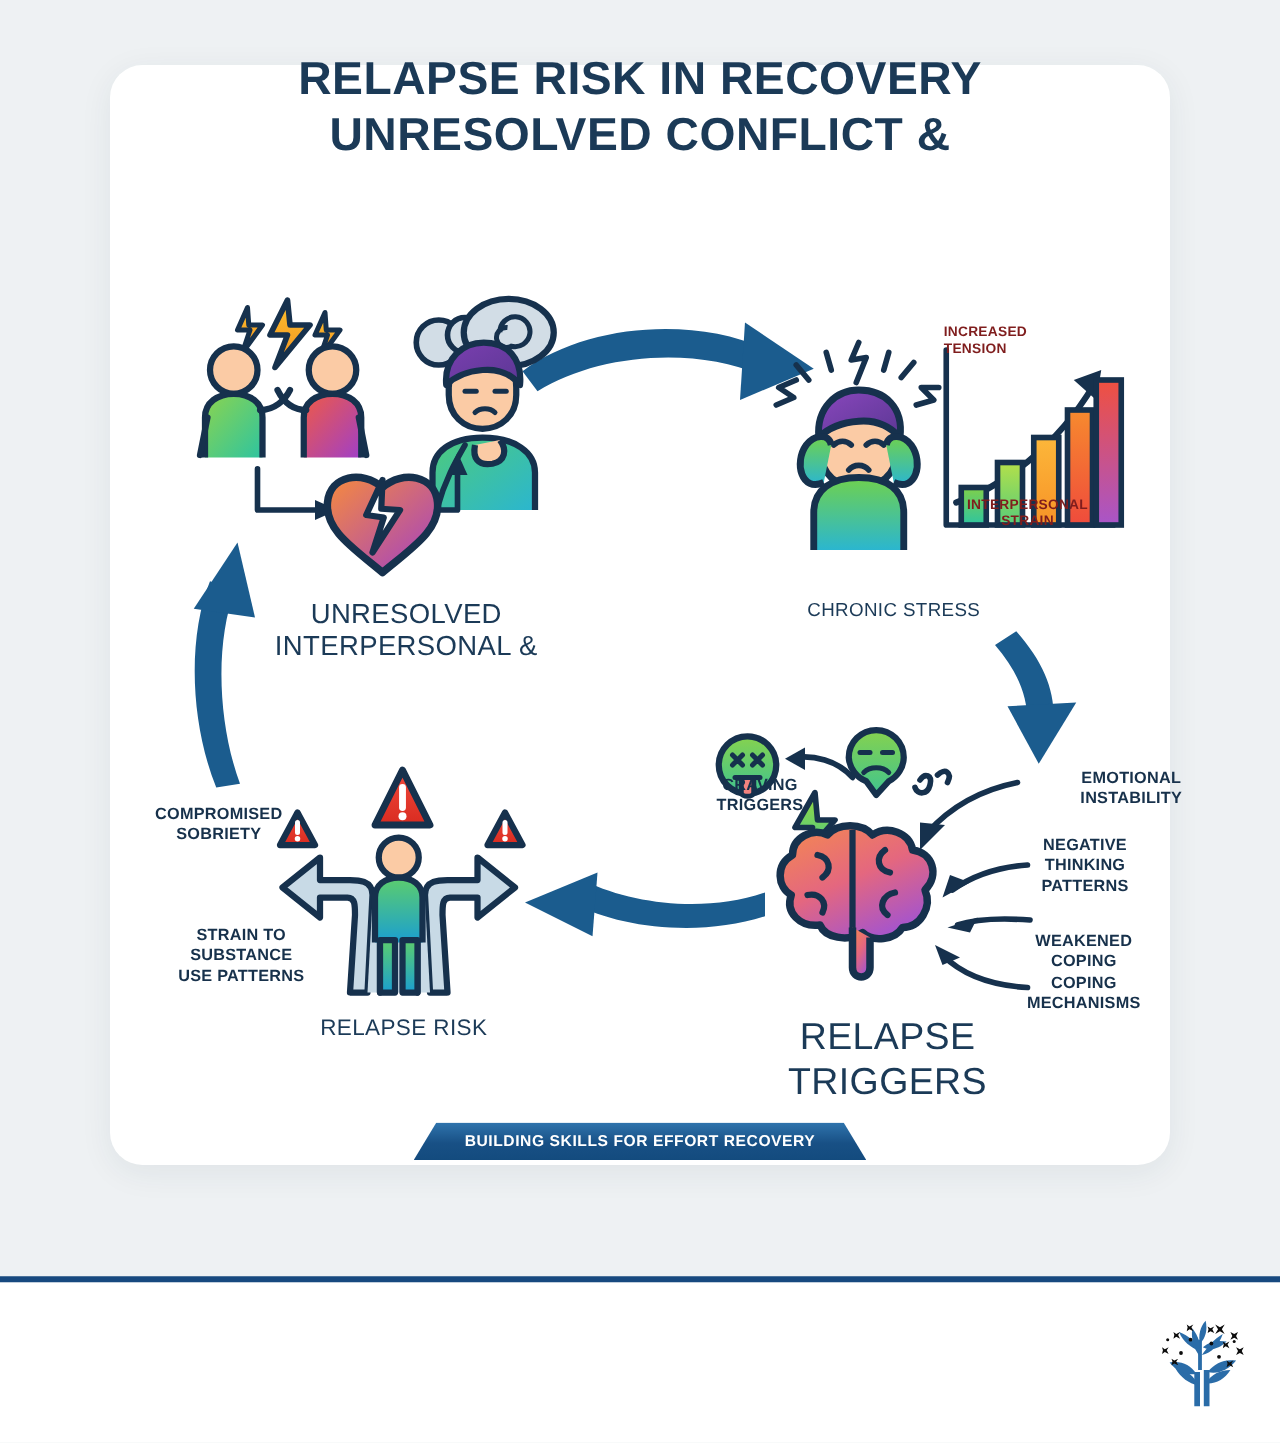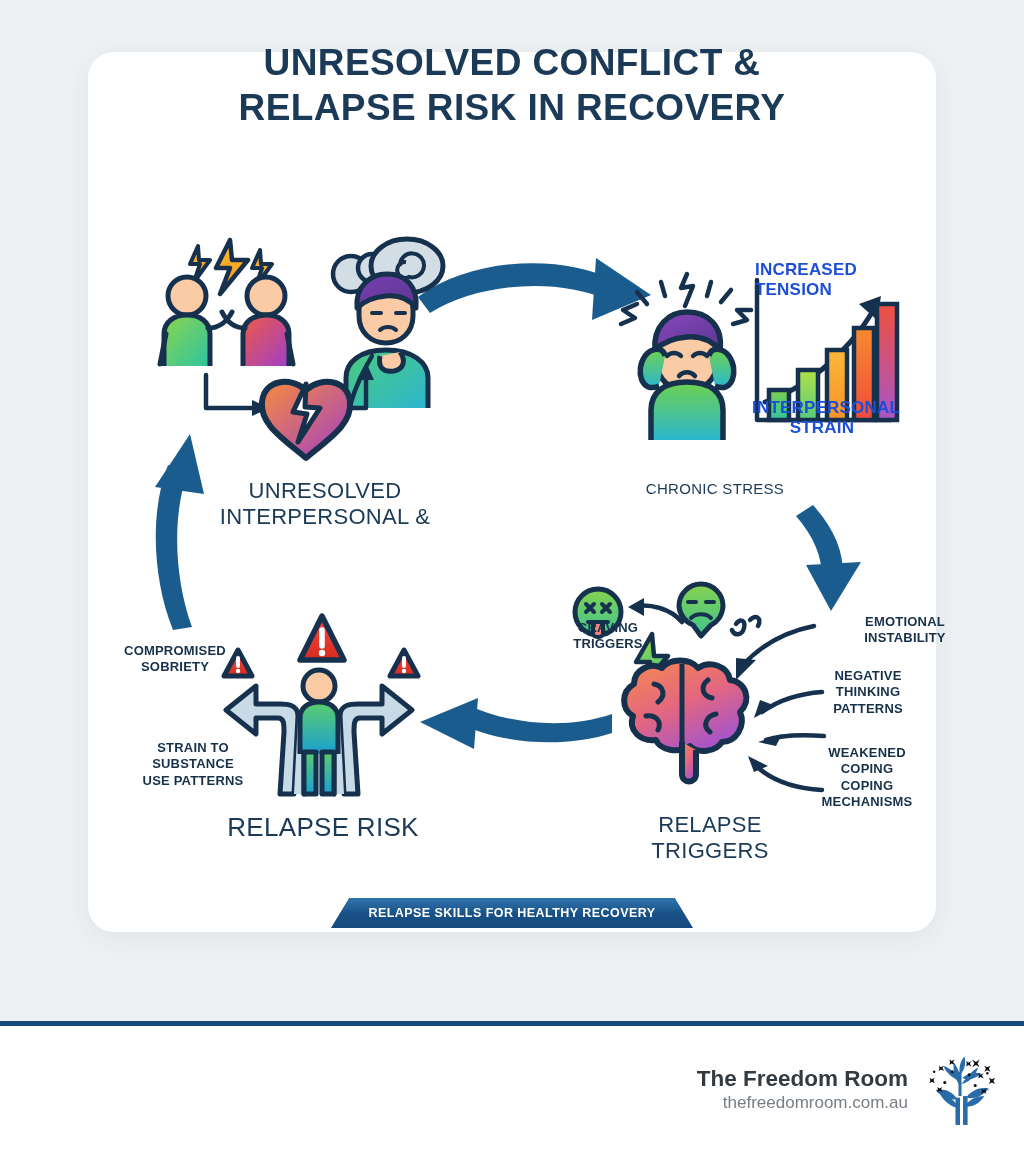--- a/index.html
+++ b/index.html
@@ -32,22 +32,22 @@
   .node-title{
     position:absolute;text-align:center;color:#1b3a57;
     font-weight:normal;letter-spacing:.3px;line-height:1.2;
   }
   .mini-label{
     position:absolute;color:#17314b;font-weight:bold;
     font-size:13px;line-height:1.25;letter-spacing:.2px;
     text-align:center;
   }
   .chart-label{
-    position:absolute;color:#1d4ed8;font-weight:bold;
-    font-size:17px;line-height:1.2;letter-spacing:.2px;
+    position:absolute;color:#7f1d1d;font-weight:bold;
+    font-size:11px;line-height:1.2;letter-spacing:.2px;
   }
 
   
   .ribbon{
     position:absolute;left:331px;top:898px;width:362px;height:30px;
   }
   .ribbon .shape{
     position:absolute;inset:0;
     background:linear-gradient(180deg,#2f74ad 0%,#185085 55%,#134b7e 100%);
     clip-path:polygon(5% 0%, 95% 0%, 100% 100%, 0% 100%);
@@ -72,22 +72,22 @@
   .flow{fill:#1b5c8e;}
 </style>
 </head>
 <body>
 
 <div class="stage">
 
   <div class="card"></div>
 
   <div class="title">
+    <span>RELAPSE RISK IN RECOVERY</span>
     <span>UNRESOLVED CONFLICT &amp;</span>
-    <span>RELAPSE RISK IN RECOVERY</span>
   </div>
 
   <svg style="position:absolute;left:0;top:0;width:1024px;height:1154px;">
 
     <g>
       <path class="flow" d="M418,297 C470,258 560,253 616,281 L608,300 C556,277 478,283 430,313 Z"></path>
       <path class="flow" d="M596,258 L651,295 L592,320 Z"></path>
     </g>
 
     <g>
@@ -354,21 +354,21 @@
     <span>PATTERNS</span>
   </div>
 
   <div class="mini-label" style="left:802px;top:745px;width:130px;">
     <span>WEAKENED</span><br>
     <span>COPING</span><br>
     <span>COPING</span><br>
     <span>MECHANISMS</span>
   </div>
 
-  <div class="node-title" style="left:585px;top:812px;width:250px;font-size:22px;">
+  <div class="node-title" style="left:585px;top:812px;width:250px;font-size:30px;">
     <span>RELAPSE</span><br>
     <span>TRIGGERS</span>
   </div>
 
   <svg style="position:absolute;left:222px;top:608px;width:200px;height:200px;" viewBox="0 0 200 200">
     <defs>
       <linearGradient id="gWarn" x1="0" y1="0" x2="0" y2="1">
         <stop offset="0%" stop-color="#f04a3c"></stop>
           <stop offset="100%" stop-color="#d92b20"></stop>
       </linearGradient>
@@ -413,37 +413,33 @@
     <span>SOBRIETY</span>
   </div>
 
 
   <div class="mini-label" style="left:132px;top:740px;width:122px;">
     <span>STRAIN TO</span><br>
     <span>SUBSTANCE</span><br>
     <span>USE PATTERNS</span>
   </div>
 
-  <div class="node-title" style="left:200px;top:812px;width:246px;font-size:26px;">
+  <div class="node-title" style="left:200px;top:812px;width:246px;font-size:18px;">
     <span>RELAPSE RISK</span>
   </div>
 
   <div class="ribbon">
     <div class="shape"></div>
-    <div class="txt">RELAPSE SKILLS FOR HEALTHY RECOVERY</div>
+    <div class="txt">BUILDING SKILLS FOR EFFORT RECOVERY</div>
   </div>
 
   <div class="rule"></div>
   <div class="footer"></div>
 
   <div class="brandwrap">
-    <div class="brandtext">
-      <div class="brandname">The Freedom Room</div>
-      <div class="brandurl">thefreedomroom.com.au</div>
-    </div>
     <svg class="logo" viewBox="0 0 100 100">
       <g fill="#2a6ca8">
         <path d="M44,96 L44,60 L50,60 L50,96 Z"></path>
         <path d="M54,96 L54,58 L60,58 L60,96 Z"></path>
         <path d="M48,74 C44,64 36,58 24,56 C30,66 38,72 48,74 Z"></path>
         <path d="M56,72 C62,62 72,58 82,58 C76,68 66,73 56,72 Z"></path>
         <path d="M46,62 C40,52 30,48 18,50 C26,60 36,64 46,62 Z"></path>
         <path d="M58,60 C66,50 76,46 88,48 C80,58 68,63 58,60 Z"></path>
         <path d="M48,58 L48,26 L52,26 L52,58 Z"></path>
         <path d="M50,44 C44,36 40,26 42,14 C48,22 52,32 50,44 Z"></path>

